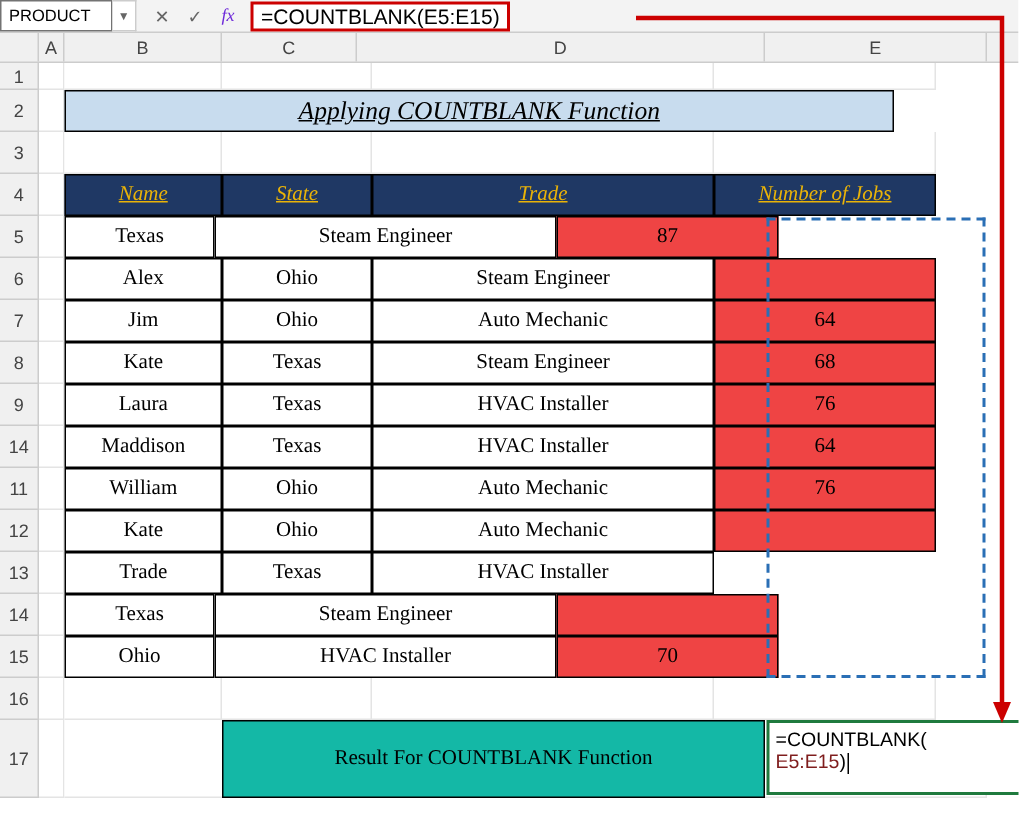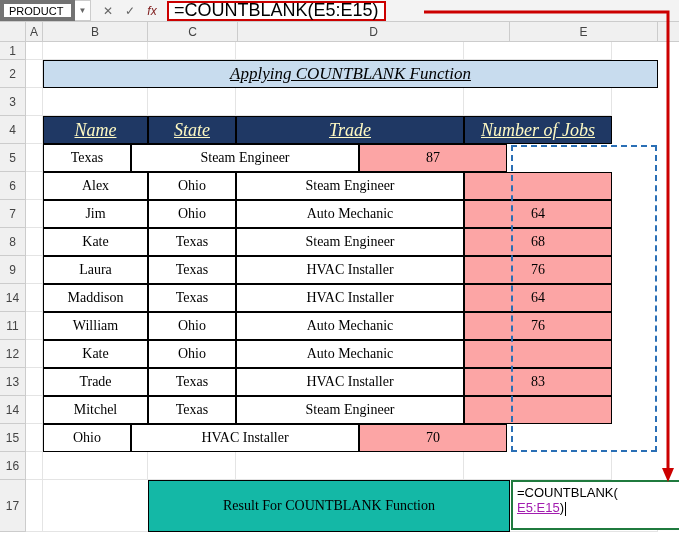--- a/index.html
+++ b/index.html
@@ -1,69 +1,69 @@
 <!DOCTYPE html>
 <html><head>
   <meta charset="utf-8">
   <style>
     * { box-sizing: border-box; margin: 0; padding: 0; }
     body { font-family: "Segoe UI", Arial, sans-serif; font-size: 12px; background: #fff; width: 679px; height: 555px; overflow: hidden; }
 
     
     .formula-row { display: flex; align-items: center; height: 22px; border-bottom: 1px solid #ccc; background: #f3f3f3; }
-    .name-box { width: 75px; height: 100%; background: #fff; border: 4px solid #737373; padding: 2px 5px; font-size: 11px; display: flex; align-items: center; }
+    .name-box { width: 75px; height: 100%; background: #fff; border: 1px solid #737373; padding: 2px 5px; font-size: 11px; display: flex; align-items: center; }
     .name-dd { width: 16px; height: 100%; border: 1px solid #ccc; border-left: none; display:flex; align-items:center; justify-content:center; background:#fff; }
     .fx-group { display: flex; align-items: center; height: 100%; margin-left: 6px; }
     .fx-btn { width: 22px; height: 100%; display: flex; align-items: center; justify-content: center; color: #666; font-size: 12px; }
-    .fx-btn.fx { font-style: italic; font-family: Liberation Sans, sans-serif; color: #7f1d1d; }
-    .formula-input { flex: 0 0 auto; height: 20px; background: #fff; padding: 1px 5px; font-size: 18px; display:flex; align-items:center; border:2px solid #c00; margin-left:4px; }
+    .fx-btn.fx { font-style: italic; font-family: Liberation Serif, serif; color: #6d28d9; }
+    .formula-input { flex: 0 0 auto; height: 20px; background: #fff; padding: 1px 5px; font-size: 14px; display:flex; align-items:center; border:2px solid #c00; margin-left:4px; }
 
     
     .col-headers { display: flex; height: 20px; background: #f0f0f0; border-bottom: 1px solid #ccc; }
     .corner { width: 26px; border-right: 1px solid #ccc; }
     .col-h { text-align: center; border-right: 1px solid #ccc; font-size: 12px; color: #444; display:flex; align-items:center; justify-content:center; }
     .col-A { width: 17px; }
     .col-B { width: 105px; }
     .col-C { width: 90px; }
     .col-D { width: 272px; }
     .col-E { width: 148px; }
 
     
     .grid { display: flex; }
     .row-headers { display: flex; flex-direction: column; }
     .row-h { width: 26px; height: 28px; background: #f0f0f0; border-right: 1px solid #ccc; border-bottom: 1px solid #ccc; font-size: 12px; color:#444; display:flex; align-items:center; justify-content:center; }
     .cells { position: relative; }
     .row { display: flex; height: 28px; }
     .cell { border-right: 1px solid #e4e4e4; border-bottom: 1px solid #e4e4e4; display: flex; align-items: center; justify-content: center; font-size: 13px; font-family: "Bookman Old Style","Georgia",serif; color:#000; background:#fff; }
     .cell.cA { width: 17px; }
     .cell.cB { width: 105px; }
-    .cell.cC { width: 88px; }
+    .cell.cC { width: 100px; }
     .cell.cD { width: 228px; }
     .cell.cE { width: 148px; }
 
     .row-1 .cell { height: 18px; }
     .row-1 { height: 18px; }
     .rh-1 { height: 18px; }
 
     
-    .merged-title { width: 615px; background: #c8dcee; border: 1px solid #000; font-family: "Bookman Old Style",serif; font-size: 17px; font-weight: normal; font-style: italic; text-decoration: underline; display:flex; align-items:center; justify-content:center; }
-
-    
-    .th { background: #1f3864; color:#fef9c3; font-family: "Bookman Old Style",serif; font-size: 18px; font-style: italic; text-decoration: underline; border:1px solid #000; }
+    .merged-title { width: 553px; background: #c8dcee; border: 1px solid #000; font-family: "Bookman Old Style",serif; font-size: 17px; font-weight: normal; font-style: italic; text-decoration: underline; display:flex; align-items:center; justify-content:center; }
+
+    
+    .th { background: #1f3864; color:#eab308; font-family: "Bookman Old Style",serif; font-size: 14px; font-style: italic; text-decoration: underline; border:1px solid #000; }
     
     .tbody { border:1px solid #000; background:#fff; font-size:14px; }
-    .tbody.eCol { background:#fca5a5; }
+    .tbody.eCol { background:#ef4444; }
 
     
     .marquee { position:absolute; border:2px dashed #2a6fb5; pointer-events:none; }
 
     
     .active-cell { position:absolute; border:2px solid #1f7a3e; background:#fff; }
     .active-cell .inner { padding:3px 4px; font-size:13px; font-family: "Segoe UI",Arial,sans-serif; }
-    .active-cell .ref { color:#a21caf;text-decoration:underline; }
+    .active-cell .ref { color:#7f1d1d; }
     .cursor-line { display:inline-block; width:1px; height:14px; background:#000; vertical-align:middle; margin-left:1px; }
 
     
     .result-label { background:#14b8a6; border:1px solid #000; font-family:"Bookman Old Style",serif; font-size:14px; width:362px; }
 
     
     .arrow-path { position:absolute; pointer-events:none; }
     .arrow-head { position:absolute; width:0; height:0; border-left:6px solid transparent; border-right:6px solid transparent; border-top:14px solid #c00; }
 
     .chev { font-size:8px; color:#666; }
@@ -198,25 +198,23 @@
         <div class="cell cB tbody">Kate</div>
         <div class="cell cC tbody">Ohio</div>
         <div class="cell cD tbody">Auto Mechanic</div>
         <div class="cell cE tbody eCol"></div>
       </div>
     <div class="row">
         <div class="cell cA"></div>
         <div class="cell cB tbody">Trade</div>
         <div class="cell cC tbody">Texas</div>
         <div class="cell cD tbody">HVAC Installer</div>
-        <div class="cell cE tbody eCol">83</div>
-      </div>
-    <div class="row">
-        <div class="cell cA"></div>
-        <div class="cell cB tbody">Mitchel</div>
+      </div>
+    <div class="row">
+        <div class="cell cA"></div>
         <div class="cell cC tbody">Texas</div>
         <div class="cell cD tbody">Steam Engineer</div>
         <div class="cell cE tbody eCol"></div>
       </div>
     <div class="row">
         <div class="cell cA"></div>
         <div class="cell cC tbody">Ohio</div>
         <div class="cell cD tbody">HVAC Installer</div>
         <div class="cell cE tbody eCol">70</div>
       </div>

